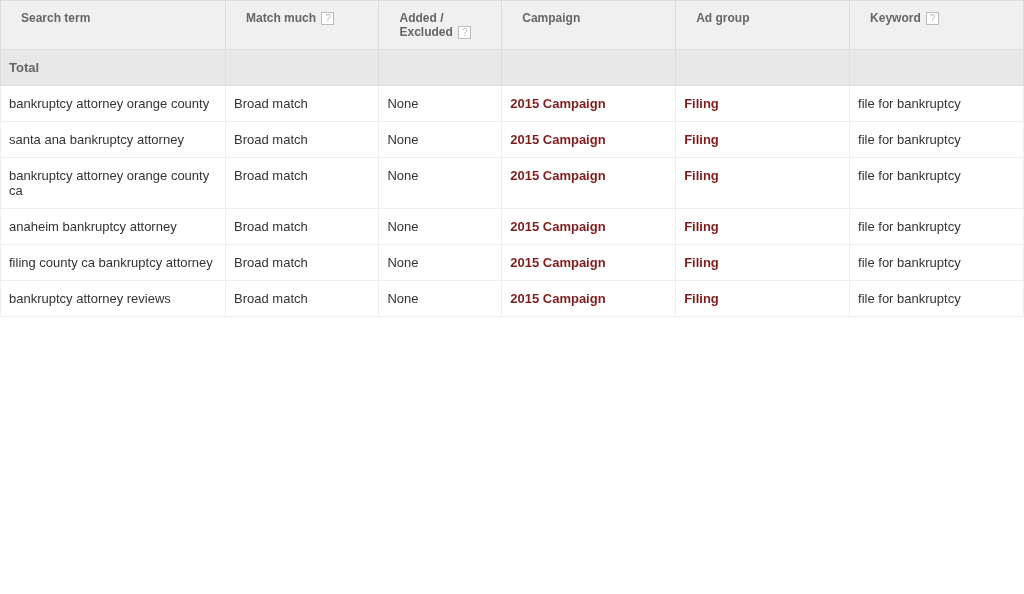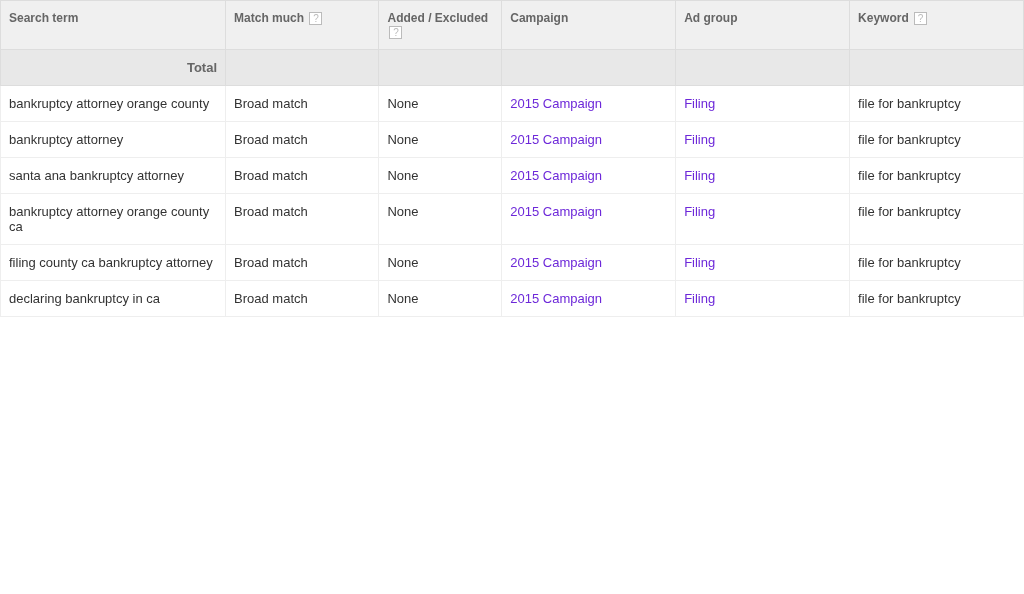--- a/index.html
+++ b/index.html
@@ -14,57 +14,57 @@
       background: #fff;
     }
     table {
       width: 100%;
       border-collapse: collapse;
       table-layout: fixed;
     }
     th {
       background: #f0f0f0;
       text-align: left;
-      padding: 10px 8px;
+      padding: 10px 20px;
       font-weight: bold;
       color: #666;
       font-size: 12px;
       border: 1px solid #ddd;
       vertical-align: top;
     }
     td {
       padding: 10px 8px;
       border: 1px solid #eee;
       vertical-align: top;
       color: #333;
     }
     tr.total-row td {
       background: #e8e8e8;
       font-weight: bold;
       color: #666;
       border: 1px solid #ddd;
-      text-align: right;
     }
     .help-icon {
       display: inline-block;
       width: 13px;
       height: 13px;
       line-height: 11px;
       text-align: center;
       border: 1px solid #bbb;
       color: #bbb;
       font-size: 10px;
       font-weight: normal;
       margin-left: 2px;
       vertical-align: middle;
       background: #fff;
     }
     .link {
-      color: #6d28d9;
+      color: #7f1d1d;
       cursor: pointer;
+      font-weight: bold;
     }
     col.c1 { width: 22%; }
     col.c2 { width: 15%; }
     col.c3 { width: 12%; }
     col.c4 { width: 17%; }
     col.c5 { width: 17%; }
     col.c6 { width: 17%; }
   </style>
 </head>
 <body>
@@ -114,53 +114,53 @@
     </tr>
   <tr>
         <td>bankruptcy attorney orange county</td>
         <td>Broad match</td>
         <td>None</td>
         <td><span class="link">2015 Campaign</span></td>
         <td><span class="link">Filing</span></td>
         <td>file for bankruptcy</td>
       </tr>
       <tr>
-        <td>bankruptcy attorney</td>
-        <td>Broad match</td>
-        <td>None</td>
-        <td><span class="link">2015 Campaign</span></td>
-        <td><span class="link">Filing</span></td>
-        <td>file for bankruptcy</td>
-      </tr>
-      <tr>
         <td>santa ana bankruptcy attorney</td>
         <td>Broad match</td>
         <td>None</td>
         <td><span class="link">2015 Campaign</span></td>
         <td><span class="link">Filing</span></td>
         <td>file for bankruptcy</td>
       </tr>
       <tr>
         <td>bankruptcy attorney orange county ca</td>
         <td>Broad match</td>
         <td>None</td>
         <td><span class="link">2015 Campaign</span></td>
         <td><span class="link">Filing</span></td>
         <td>file for bankruptcy</td>
       </tr>
       <tr>
+        <td>anaheim bankruptcy attorney</td>
+        <td>Broad match</td>
+        <td>None</td>
+        <td><span class="link">2015 Campaign</span></td>
+        <td><span class="link">Filing</span></td>
+        <td>file for bankruptcy</td>
+      </tr>
+      <tr>
         <td>filing county ca bankruptcy attorney</td>
         <td>Broad match</td>
         <td>None</td>
         <td><span class="link">2015 Campaign</span></td>
         <td><span class="link">Filing</span></td>
         <td>file for bankruptcy</td>
       </tr>
       <tr>
-        <td>declaring bankruptcy in ca</td>
+        <td>bankruptcy attorney reviews</td>
         <td>Broad match</td>
         <td>None</td>
         <td><span class="link">2015 Campaign</span></td>
         <td><span class="link">Filing</span></td>
         <td>file for bankruptcy</td>
       </tr>
     </tbody>
 </table>
 
 </body></html>

